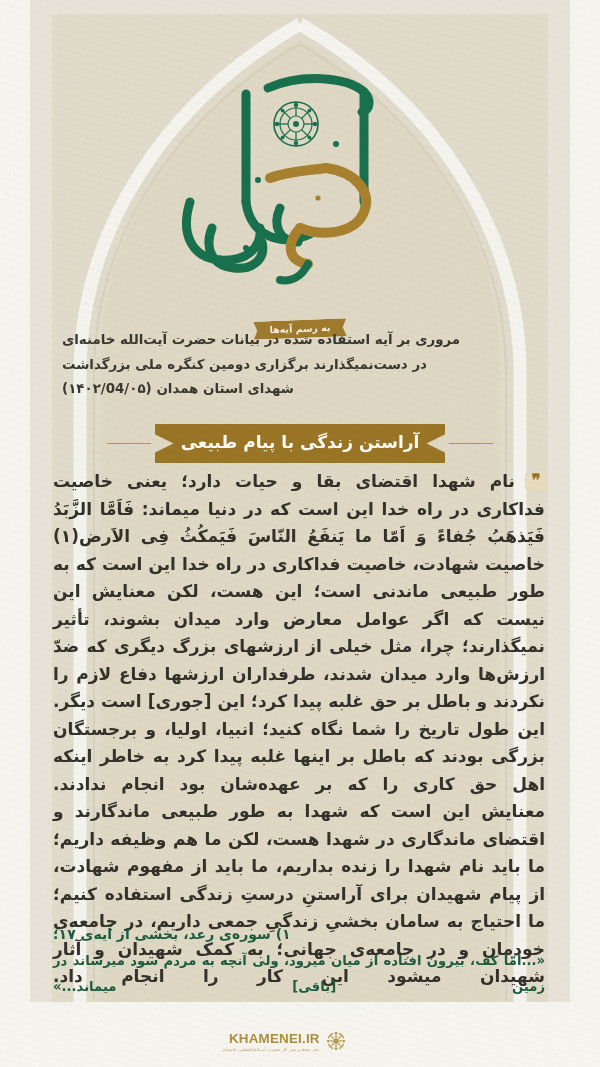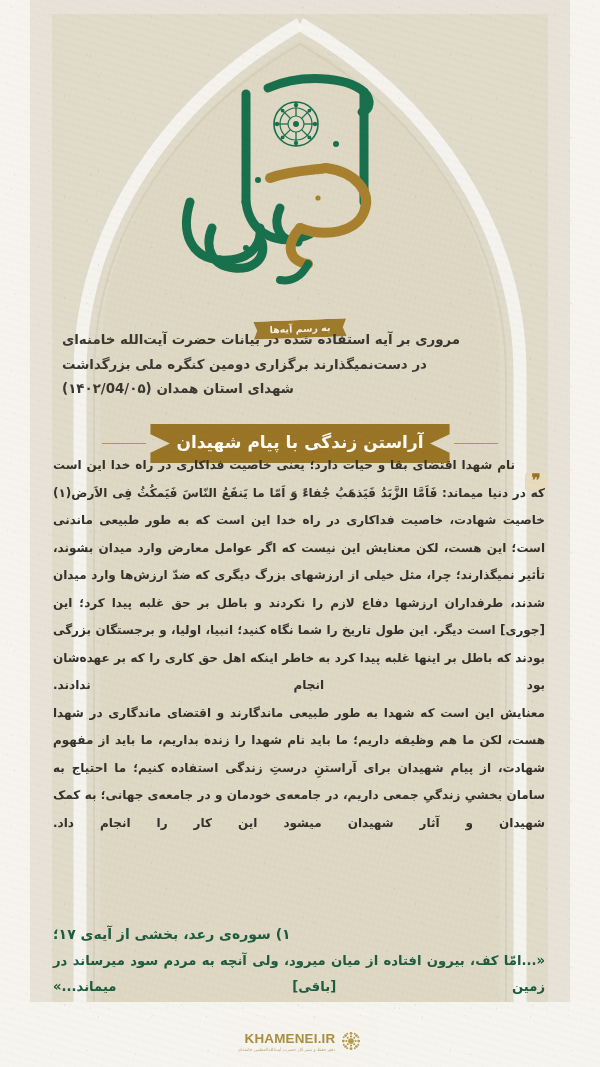--- a/index.html
+++ b/index.html
@@ -140,27 +140,27 @@
     color:#9a7526;
     font-size:17px;
     font-weight:bold;
     line-height:10px;
     font-family:"DejaVu Serif", serif;
     transform:translateY(-2px);
   }
 
   
   .body-text {
-    position:absolute; right:55px; top:452px;
+    position:absolute; right:55px; top:468px;
     width:492px;
     direction:rtl;
     text-align:justify;
     text-align-last:justify;
     color:#34312b;
-    font-size:12px;
+    font-size:17px;
     line-height:27.5px;
     font-weight:bold;
   }
   .body-text p { margin:0; }
   .body-text .indent-first { text-indent:30px; }
 
   
   .footnote {
     position:absolute; right:55px; top:922px;
     width:492px;
@@ -181,21 +181,21 @@
     text-align-last:justify;
   }
 
   
   .footer-plate {
     position:absolute; left:50%; top:1015px;
     transform:translateX(-50%);
     width:156px; height:52px;
     background:#f6f4ee;
     border-radius:10px 10px 0 0;
-    display:flex; align-items:center; justify-content:center;
+    display:flex; align-items:center; justify-content:flex-end;
     gap:5px;
   }
   .footer-mark { display:block; }
   .footer-txt { line-height:1; }
   .footer-name {
     color:#a98f3f;
     font-size:13.4px;
     font-weight:bold;
     letter-spacing:.2px;
     font-family:"Liberation Sans", sans-serif;
@@ -321,21 +321,21 @@
   </div>
 
   <div class="subtitle">
     <span class="ln">مروری بر آیه استفاده شده در بیانات حضرت آیت‌الله خامنه‌ای</span>
     <span class="ln">در دست‌نمیگذارند برگزاری دومین کنگره ملی بزرگداشت</span>
     <span class="ln">شهدای استان همدان (۱۴۰۲/04/۰۵)</span>
   </div>
 
   <div class="banner-row">
     <span class="banner-rule"></span>
-    <div class="banner">آراستن زندگی با پیام شهیدان</div>
+    <div class="banner">آراستن زندگی با پیام طبیعی</div>
     <span class="banner-rule"></span>
   </div>
 
   <div class="quote-icon">
     <span>❞</span>
   </div>
 
   <div class="body-text">
     <p class="indent-first">نام شهدا اقتضای بقا و حیات دارد؛ یعنی خاصیت فداکاری در راه خدا این است که در دنیا میماند: فَاَمَّا الزَّبَدُ فَیَذهَبُ جُفاءً وَ اَمّا ما یَنفَعُ النّاسَ فَیَمکُثُ فِی الاَرض(۱) خاصیت شهادت، خاصیت فداکاری در راه خدا این است که به طور طبیعی ماندنی است؛ این هست، لکن معنایش این نیست که اگر عوامل معارض وارد میدان بشوند، تأثیر نمیگذارند؛ چرا، مثل خیلی از ارزشهای بزرگ دیگری که ضدّ ارزش‌ها وارد میدان شدند، طرفداران ارزشها دفاع لازم را نکردند و باطل بر حق غلبه پیدا کرد؛ این [جوری] است دیگر. این طول تاریخ را شما نگاه کنید؛ انبیا، اولیا، و برجستگان بزرگی بودند که باطل بر اینها غلبه پیدا کرد به خاطر اینکه اهل حق کاری را که بر عهده‌شان بود انجام ندادند.</p>
     <p>معنایش این است که شهدا به طور طبیعی ماندگارند و اقتضای ماندگاری در شهدا هست، لکن ما هم وظیفه داریم؛ ما باید نام شهدا را زنده بداریم، ما باید از مفهوم شهادت، از پیام شهیدان برای آراستنِ درستِ زندگی استفاده کنیم؛ ما احتیاج به سامان بخشیِ زندگیِ جمعی داریم، در جامعه‌ی خودمان و در جامعه‌ی جهانی؛ به کمک شهیدان و آثار شهیدان میشود این کار را انجام داد.</p>

